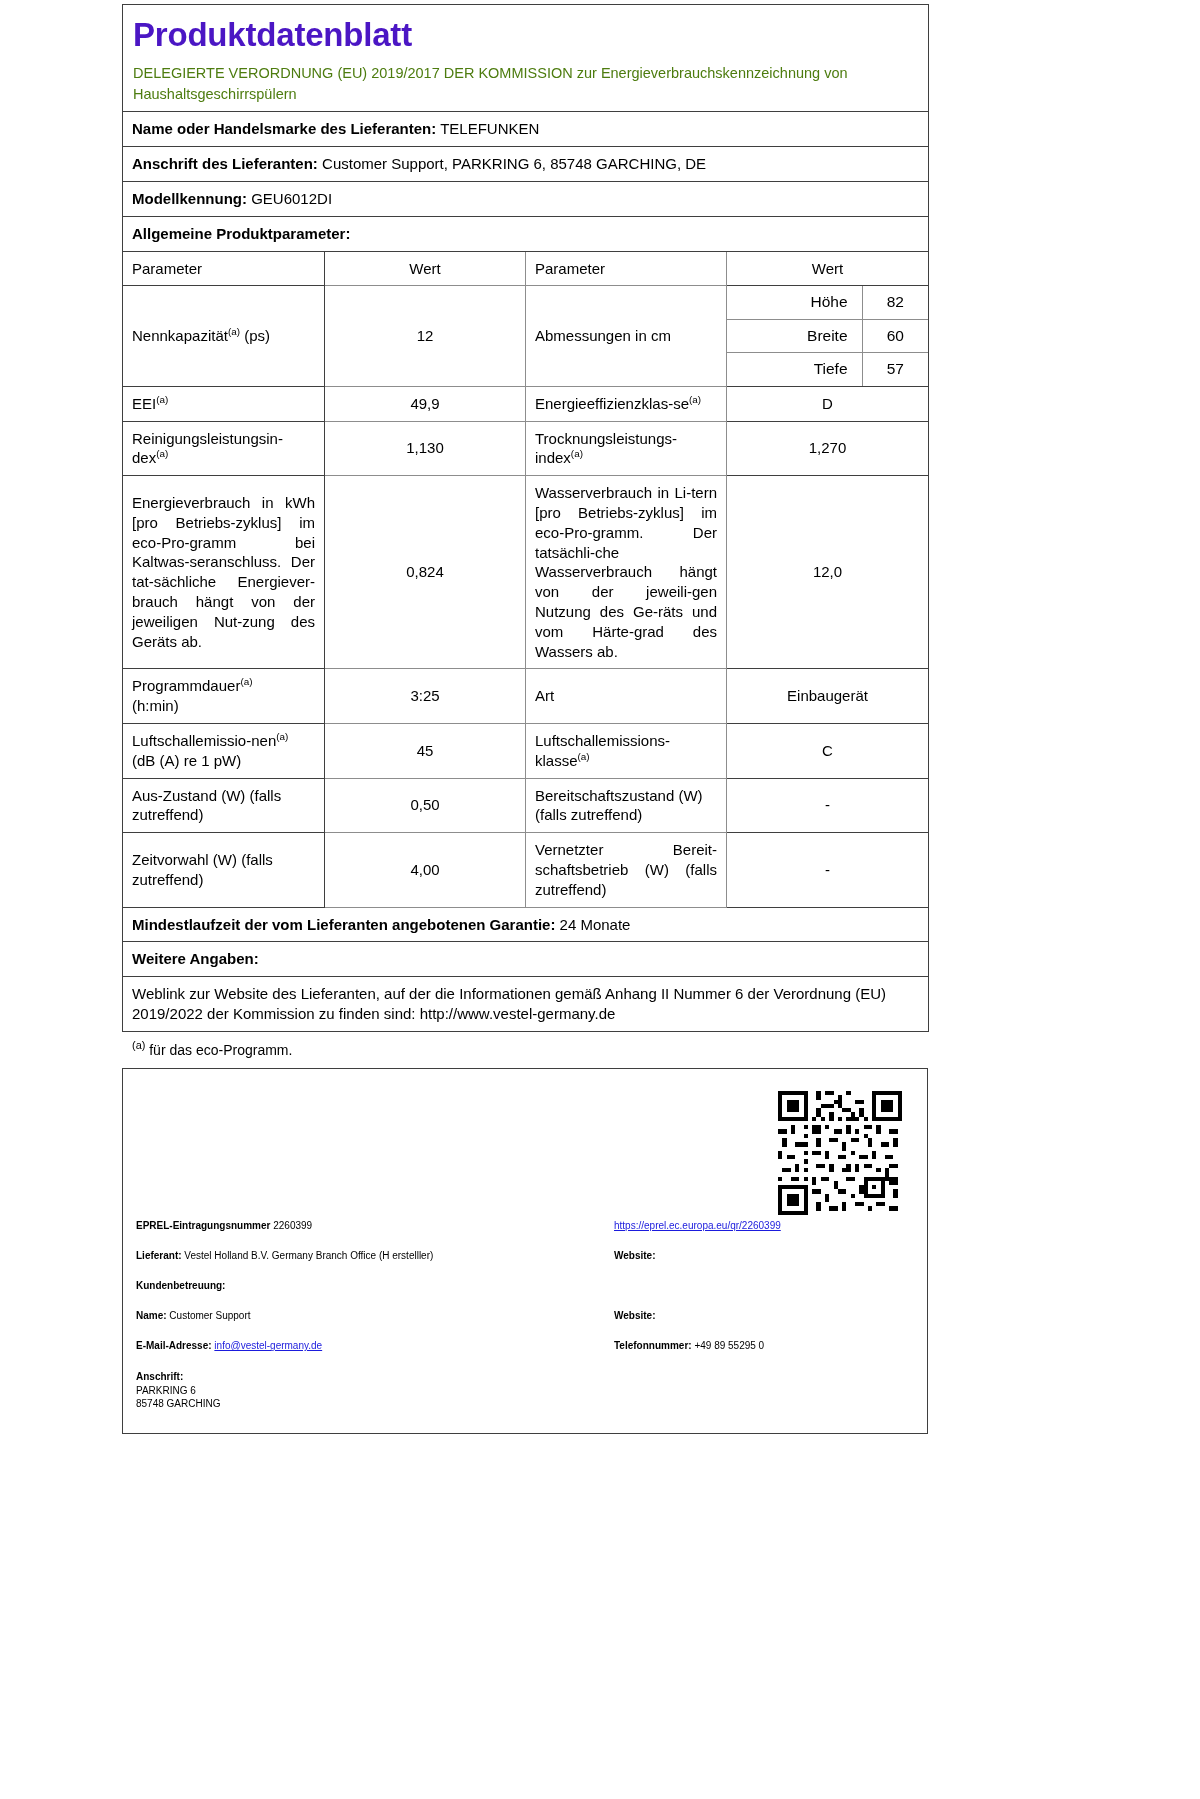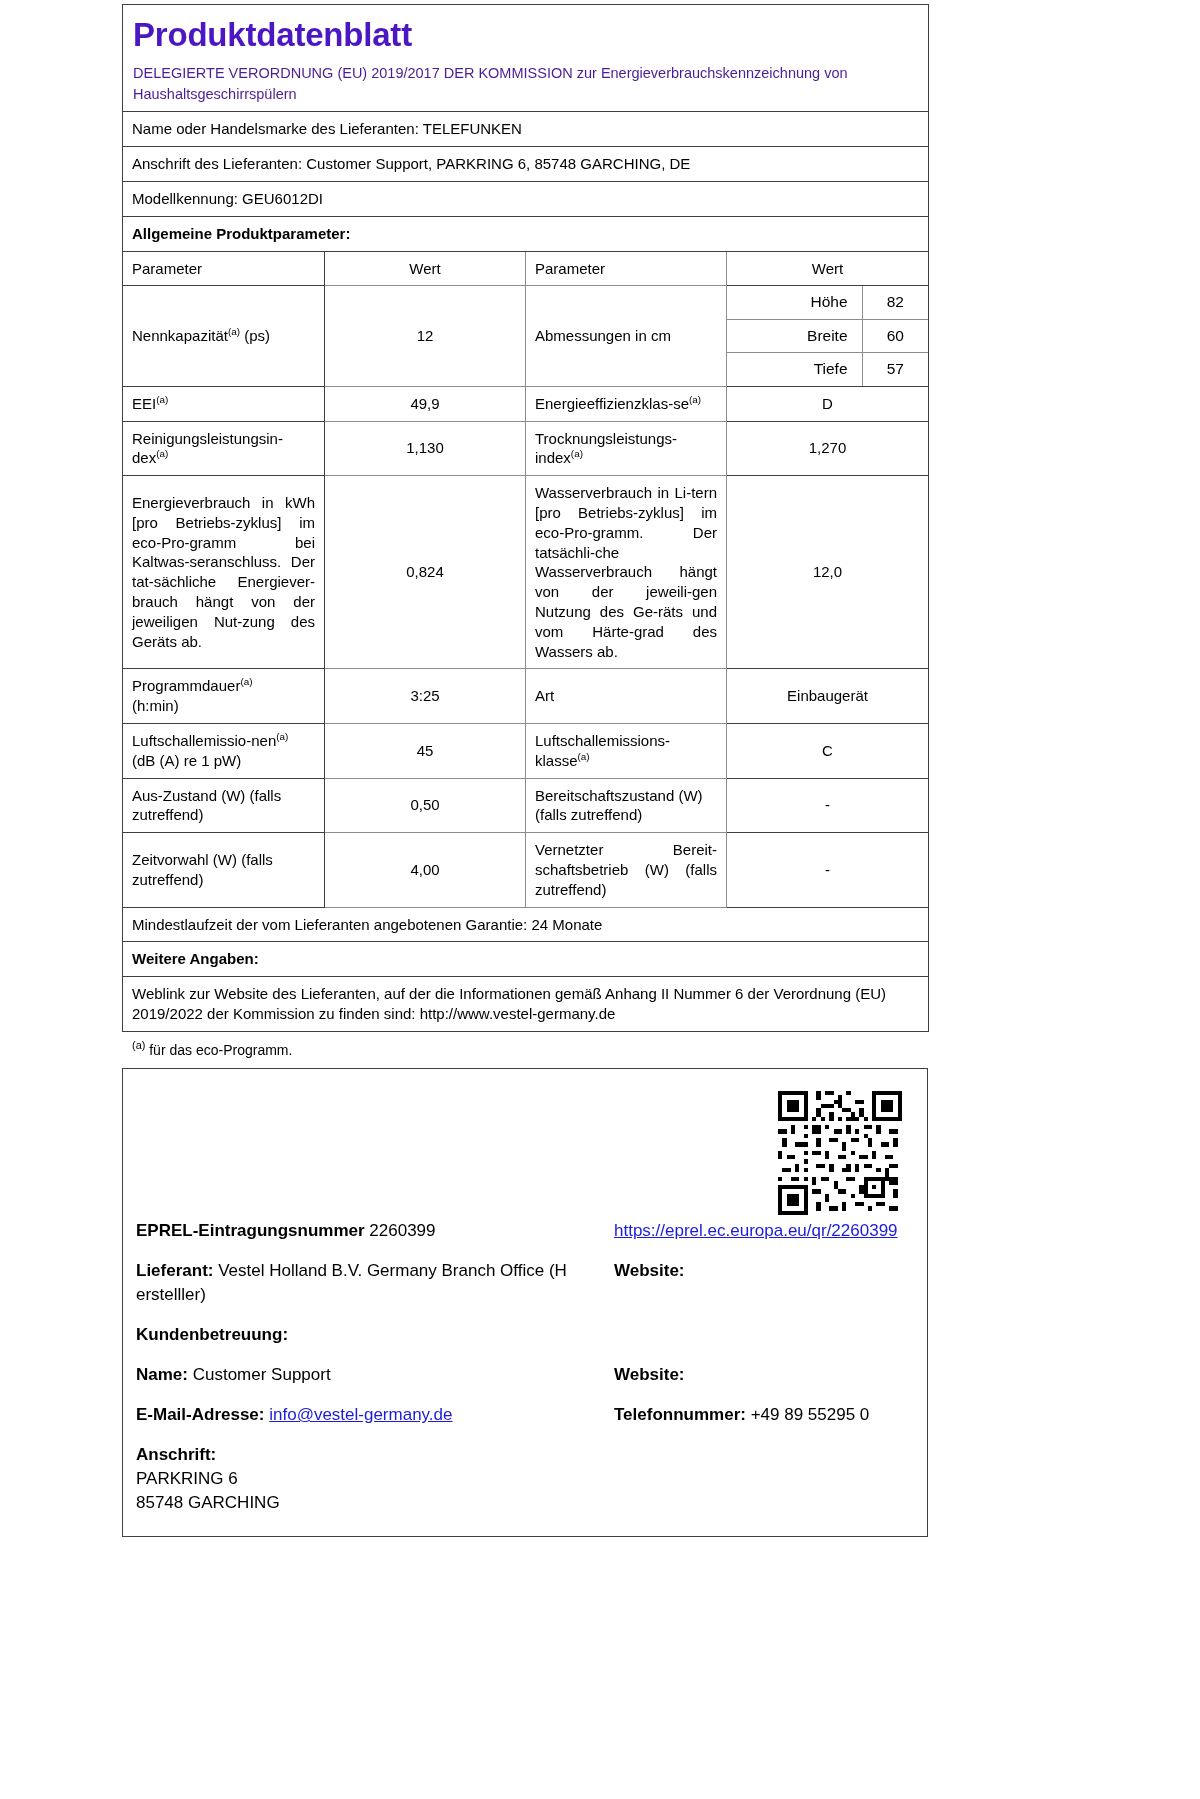--- a/index.html
+++ b/index.html
@@ -53,28 +53,28 @@
     font-size: 33px;
     font-weight: bold;
     color: #4b16c4;
     letter-spacing: -0.2px;
     line-height: 1.1;
     margin: 0 0 10px 0;
   }
   .doc-subtitle {
     font-size: 14.5px;
     line-height: 1.42;
-    color: #4c1d95;
+    color: #4d7c0f;
     padding-bottom: 3px;
   }
 
   .kv {
     font-size: 15.5px;
   }
-  .kv b { font-weight: normal; }
+  .kv b { font-weight: bold; }
   .kv .val { font-weight: normal; }
 
   .section-head {
     font-weight: bold;
     font-size: 15.5px;
   }
 
   .hdr {
     text-align: center;
     font-size: 15.5px;
@@ -158,21 +158,21 @@
     width: 124px;
     height: 124px;
   }
   .spacer-qr { height: 126px; }
 
   .info-grid {
     display: grid;
     grid-template-columns: 478px 1fr;
     column-gap: 0px;
     row-gap: 0px;
-    font-size: 17px;
+    font-size: 10px;
   }
   .info-grid .cellrow {
     padding: 8px 2px 8px 2px;
     line-height: 1.42;
   }
   .lbl { font-weight: bold; }
   a.link {
     color: #1b1bdd;
     text-decoration: underline;
     word-break: break-all;

